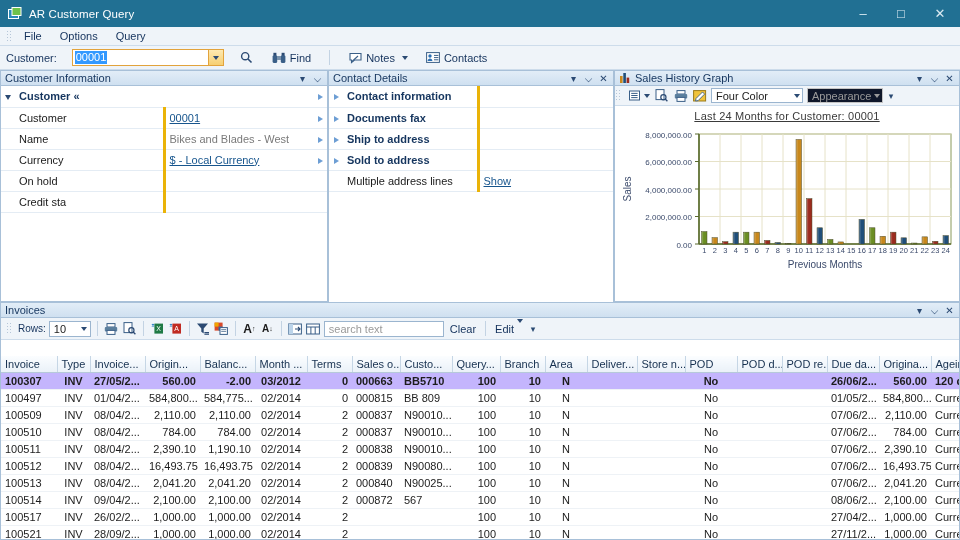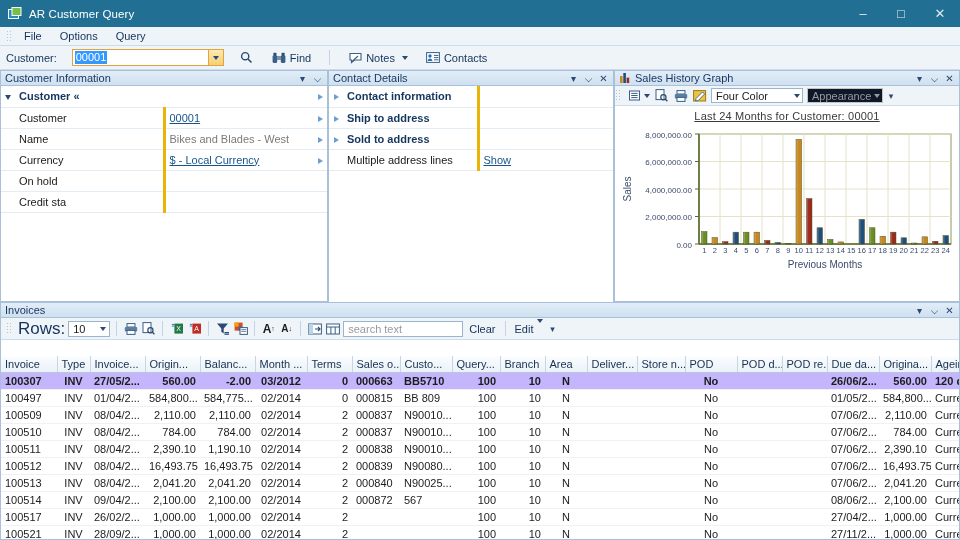--- a/index.html
+++ b/index.html
@@ -93,21 +93,21 @@
   .combo{ height:15px; border:1px solid #9bb5cf; background:#fff; display:flex;
           align-items:center; padding:0 2px 0 4px; font-size:11px; color:#222; }
   .combo .cv{ flex:1; white-space:nowrap; }
   .combo.dis{ background:#0f172a; color:#9a9a9a; border-color:#c4c4c4; }
   .graph-area{ position:absolute; inset:20px 0 0 0; background:#fff; }
   .g-title{ text-align:center; font-size:11px; color:#3a3a3a; padding-top:4px; letter-spacing:.2px;text-decoration:underline;}
 
   
   .inv-toolbar{ height:22px; background:#eff4f9; border-bottom:1px solid #cddceb;
                 display:flex; align-items:center; gap:3px; padding-left:5px; }
-  .rows-lbl{ font-size:17px; color:#14325c; }
+  .rows-lbl{ font-size:10px; color:#14325c; }
   .rows-combo{ width:42px; height:16px; border:1px solid #9bb5cf; background:#fff;
                display:flex; align-items:center; padding-left:4px; font-size:11px; }
   .search-box{ width:120px; height:16px; border:1px solid #9bb5cf; background:#fff;
                display:flex; align-items:center; padding-left:4px; color:#9a9a9a; font-size:11px; }
   .lnk{ color:#14325c; font-size:11px; padding:0 3px; }
 
   .gridwrap{ position:absolute; top:22px; left:0; right:0; bottom:0; overflow:hidden; background:#fff;margin-top:16px; }
   table.dg{ border-collapse:collapse; table-layout:fixed; width:960px; }
   table.dg th{
     height:16px; background:linear-gradient(#fbfdff,#eaf1f8);
@@ -259,20 +259,25 @@
       <span class="hd-btn">▾</span>
       <span class="hd-btn">⌵</span>
       <span class="hd-btn">✕</span>
     </div>
     <div class="panel-body">
       <table class="pgrid">
         <tbody>
             <tr>
           <td class="pg-exp"><i class="tri"></i></td>
           <td class="pg-lbl bold sep">Contact information</td>
+          <td class="pg-val"></td>
+        </tr>
+        <tr>
+          <td class="pg-exp"><i class="tri"></i></td>
+          <td class="pg-lbl bold sep">Documents fax</td>
           <td class="pg-val"></td>
         </tr>
         <tr>
           <td class="pg-exp"><i class="tri"></i></td>
           <td class="pg-lbl bold sep">Ship to address</td>
           <td class="pg-val"></td>
         </tr>
         <tr>
           <td class="pg-exp"><i class="tri"></i></td>
           <td class="pg-lbl bold sep">Sold to address</td>

